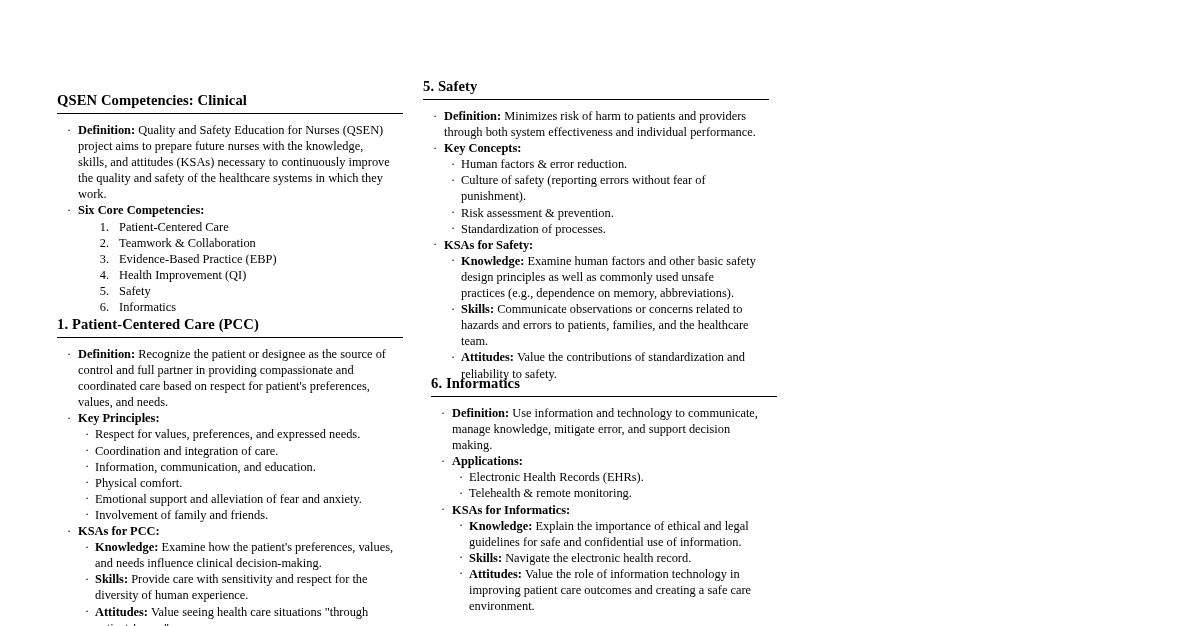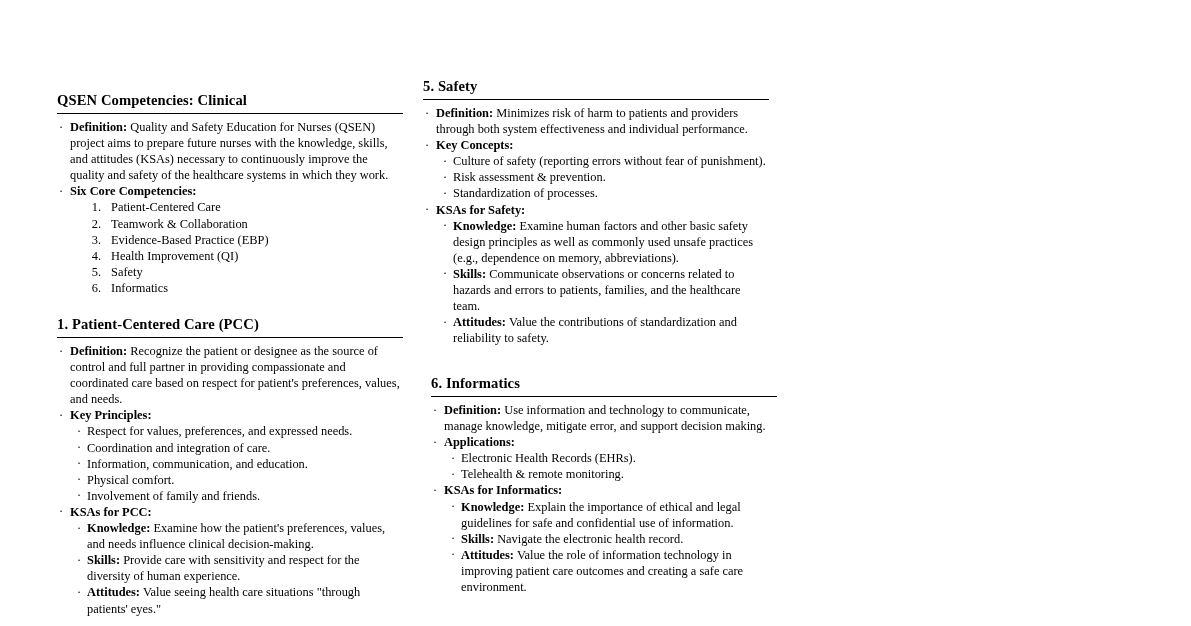--- a/index.html
+++ b/index.html
@@ -49,21 +49,21 @@
     border: 0;
     border-top: 1.6px solid #000;
     margin: 4px 0 5px 0;
     padding: 0;
     width: 346px;
   }
 
   
   ul.lvl1 {
     list-style: none;
-    margin: 0;
+    margin: 8px;
     padding: 0;
   }
   ul.lvl1 > li {
     position: relative;
     padding-left: 13px;
     font-size: 12.4px;
     line-height: 16.1px;
     margin: 0 0 0 0;
   }
   ul.lvl1 > li::before {
@@ -166,20 +166,21 @@
           <span class="lbl">Definition:</span>
           <span>Recognize the patient or designee as the source of control and full partner in providing compassionate and coordinated care based on respect for patient's preferences, values, and needs.</span>
         </li>
         <li>
           <span class="lbl">Key Principles:</span>
           <ul class="lvl2">
             <li>Respect for values, preferences, and expressed needs.</li>
             <li>Coordination and integration of care.</li>
             <li>Information, communication, and education.</li>
             <li>Physical comfort.</li>
+            <li>Emotional support and alleviation of fear and anxiety.</li>
             <li>Involvement of family and friends.</li>
           </ul>
         </li>
         <li>
           <span class="lbl">KSAs for PCC:</span>
           <ul class="lvl2">
             <li>
               <span class="lbl">Knowledge:</span>
               <span>Examine how the patient's preferences, values, and needs influence clinical decision-making.</span>
             </li>
@@ -204,20 +205,21 @@
       <h2 class="sec-title">5. Safety</h2>
       <hr class="sec-rule">
       <ul class="lvl1">
         <li>
           <span class="lbl">Definition:</span>
           <span>Minimizes risk of harm to patients and providers through both system effectiveness and individual performance.</span>
         </li>
         <li>
           <span class="lbl">Key Concepts:</span>
           <ul class="lvl2">
+            <li>Human factors &amp; error reduction.</li>
             <li>Culture of safety (reporting errors without fear of punishment).</li>
             <li>Risk assessment &amp; prevention.</li>
             <li>Standardization of processes.</li>
           </ul>
         </li>
         <li>
           <span class="lbl">KSAs for Safety:</span>
           <ul class="lvl2">
             <li>
               <span class="lbl">Knowledge:</span>

